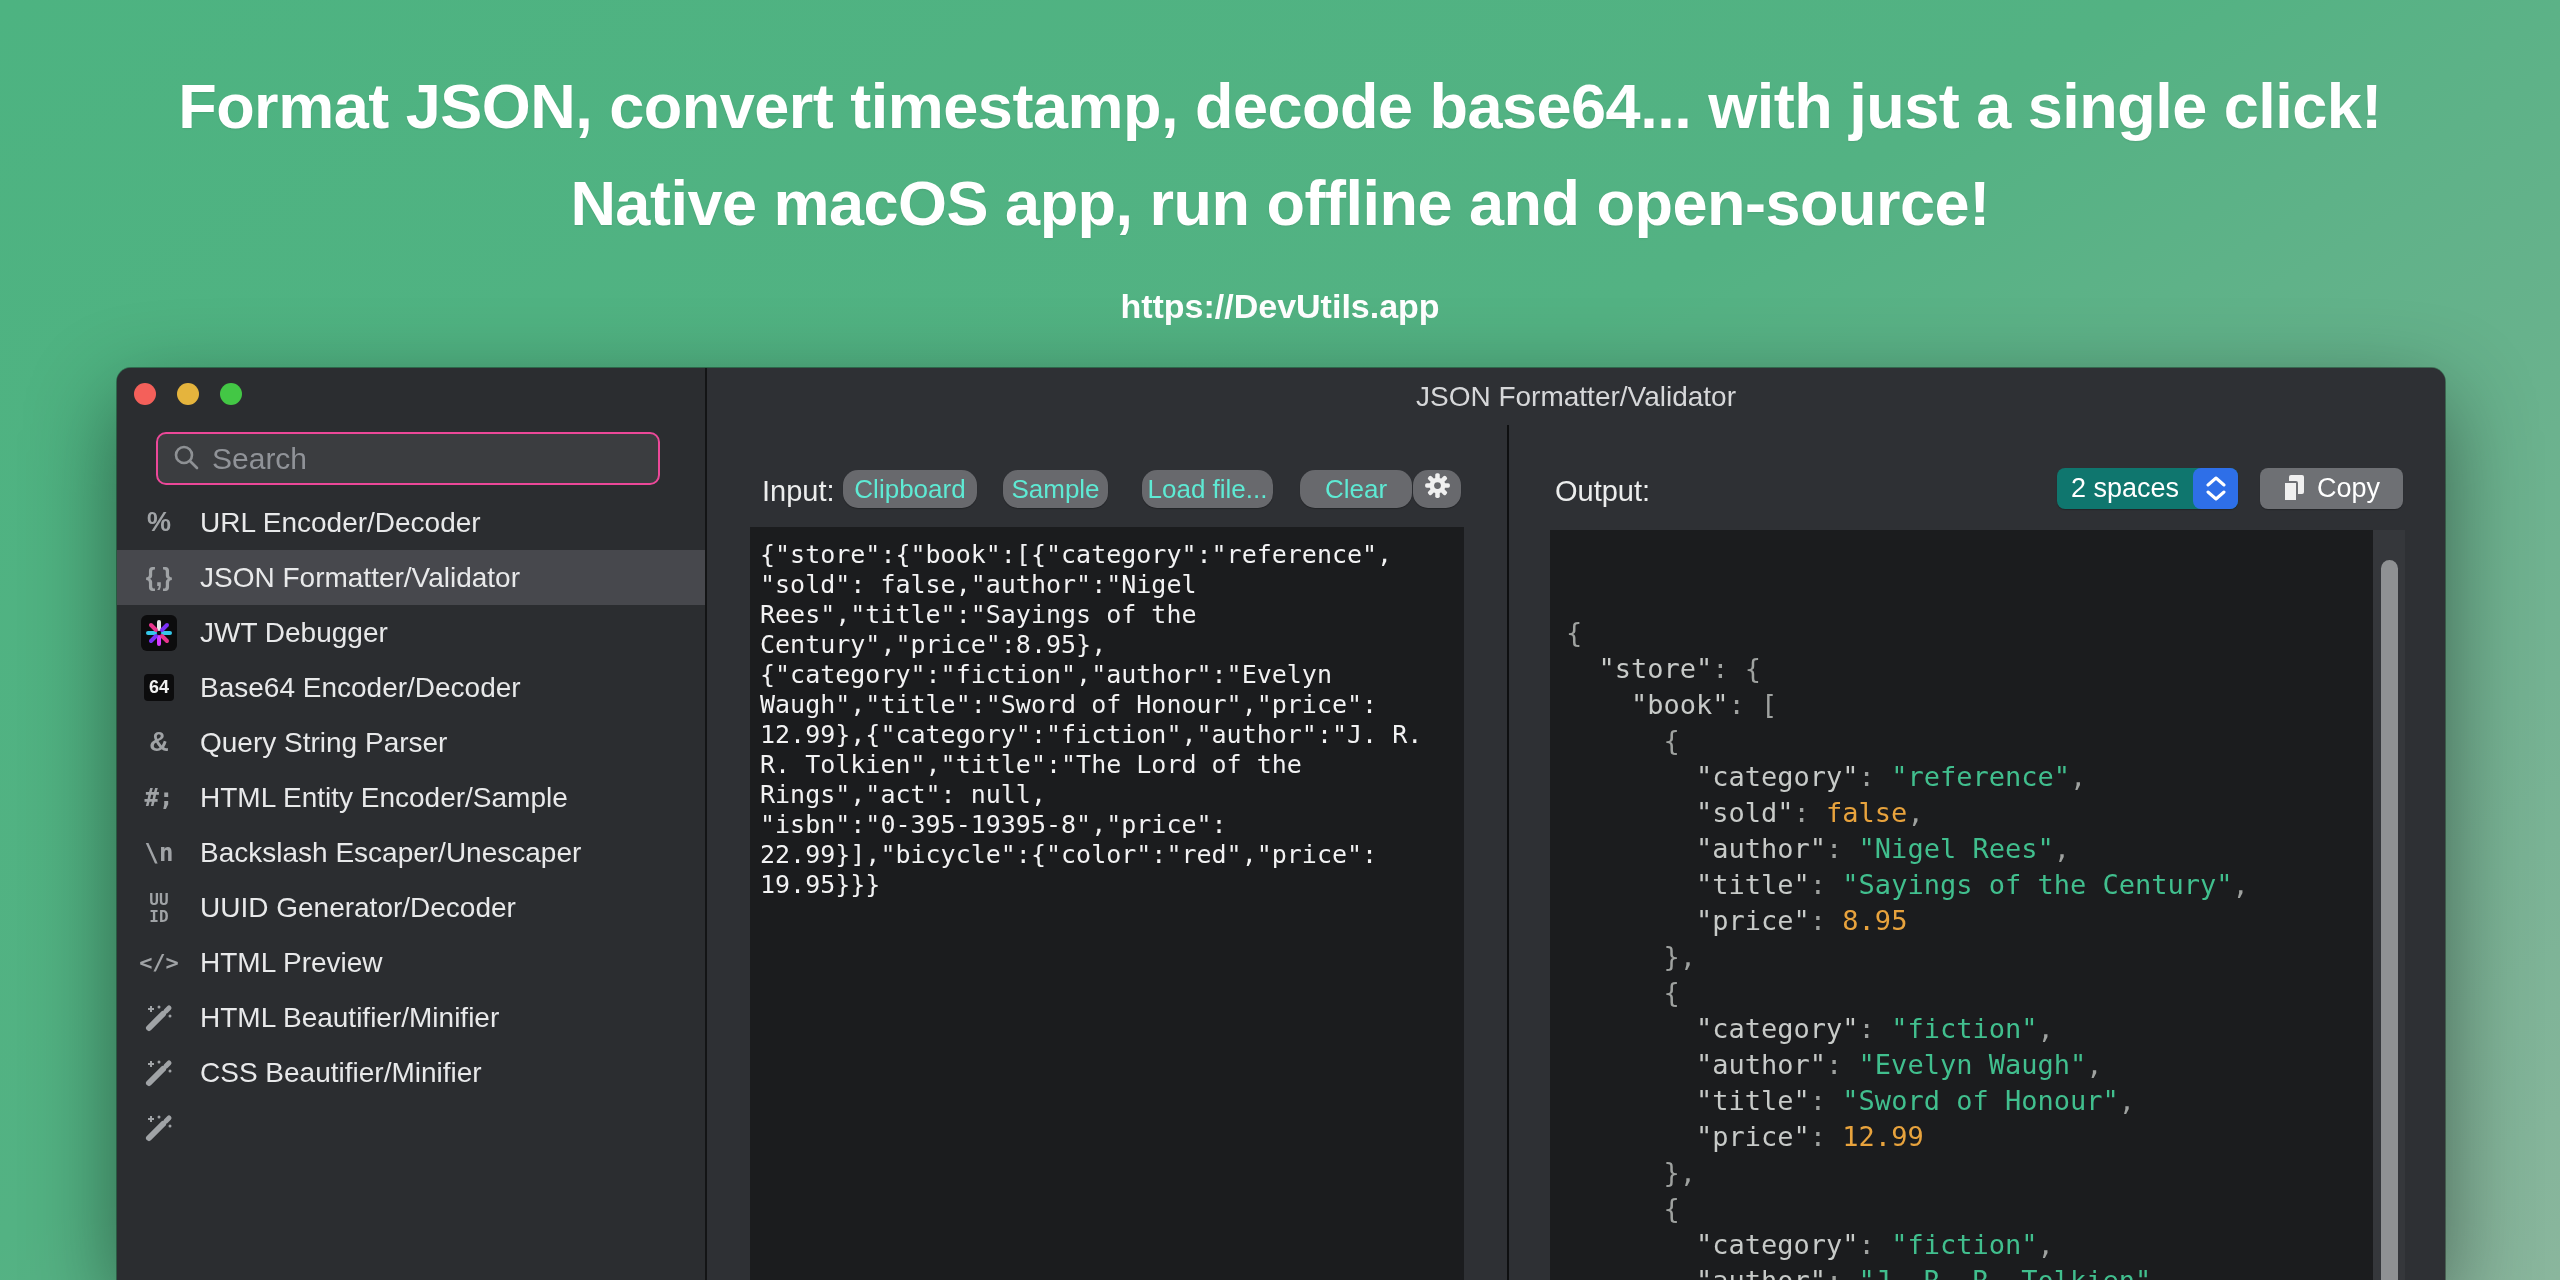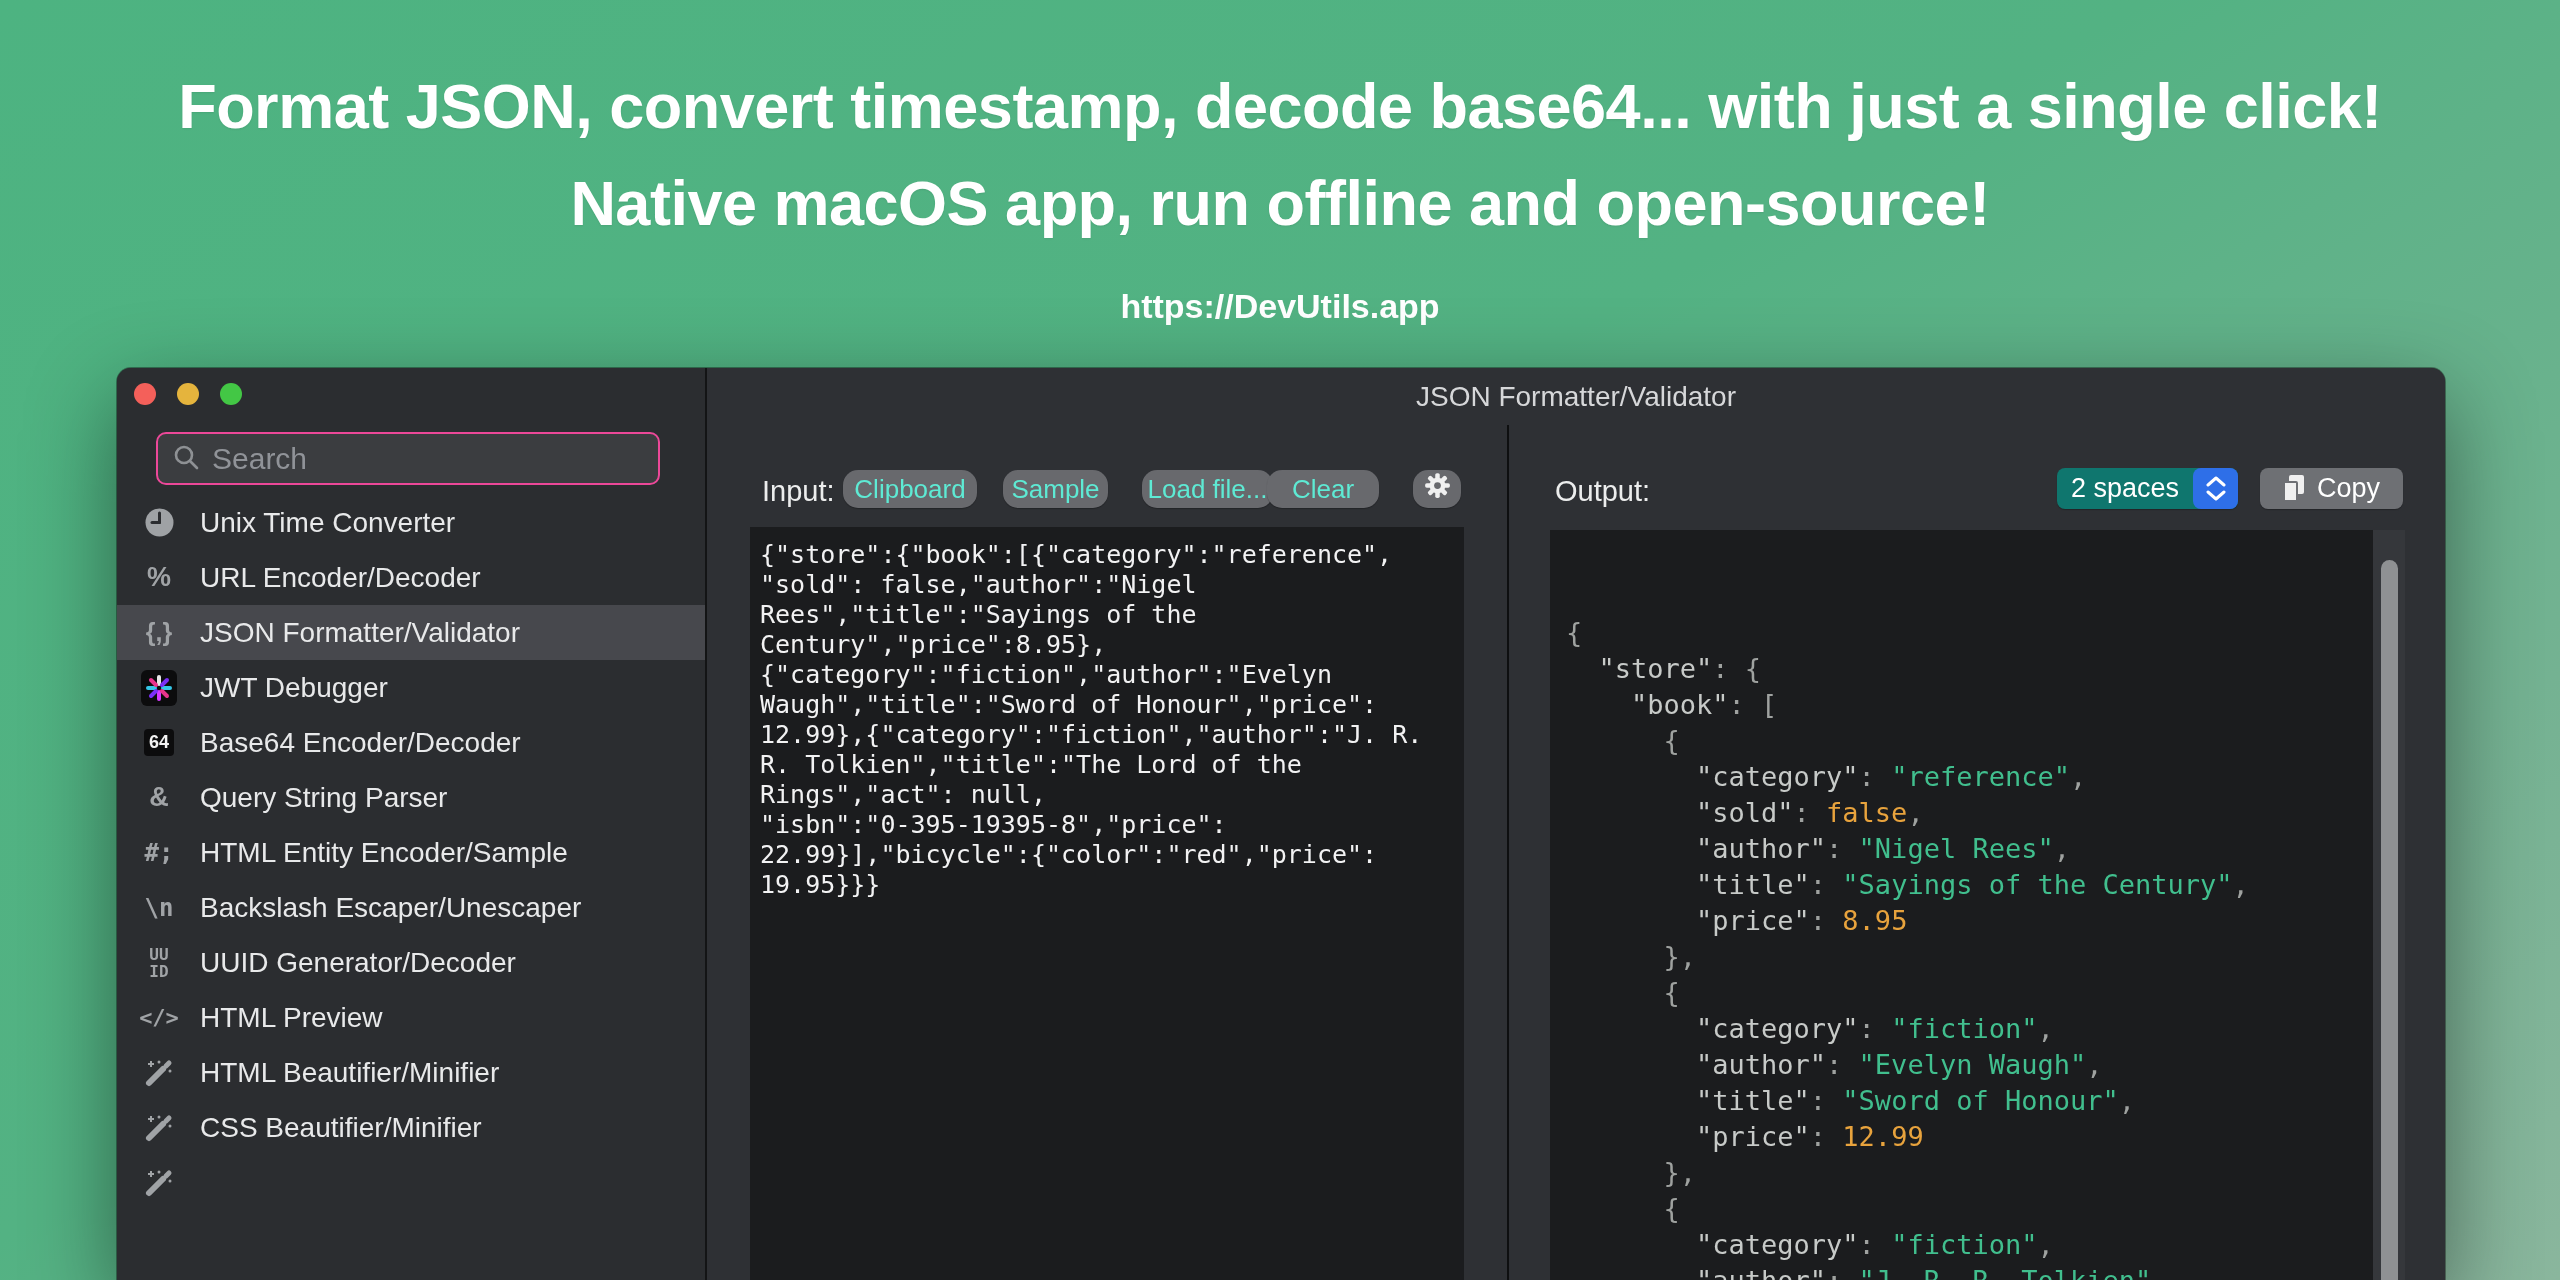--- a/index.html
+++ b/index.html
@@ -136,30 +136,20 @@
         <svg width="28" height="28" viewBox="0 0 28 28">
             <circle cx="12" cy="12" r="8" fill="none" stroke="#8e9194" stroke-width="2.6"></circle>
             <line x1="18" y1="18" x2="25" y2="25" stroke="#8e9194" stroke-width="2.6" stroke-linecap="round"></line>
           </svg>
       </span>
       <input type="text" placeholder="Search" style="">
     </div>
 
     <div class="nav">
 
-      <div class="nav-row">
-        <span class="nav-ico">
-          <svg width="31" height="31" viewBox="0 0 31 31">
-              <circle cx="15.5" cy="15.5" r="14" fill="#9fa2a5"></circle>
-              <line x1="15.5" y1="15.5" x2="15.5" y2="6" stroke="#2b2d30" stroke-width="3" stroke-linecap="round"></line>
-              <line x1="15.5" y1="15.5" x2="8" y2="15.5" stroke="#2b2d30" stroke-width="3" stroke-linecap="round"></line>
-            </svg>
-        </span>
-        <span class="nav-label">Unix Time Converter</span>
-      </div>
 
       <div class="nav-row">
         <span class="nav-ico">%</span>
         <span class="nav-label">URL Encoder/Decoder</span>
       </div>
 
       <div class="nav-row selected">
         <span class="nav-ico" style="font-size:25px">{,}</span>
         <span class="nav-label">JSON Formatter/Validator</span>
       </div>
@@ -266,21 +256,21 @@
     <div class="titlebar">
       <span class="title">JSON Formatter/Validator</span>
     </div>
 
     <div class="panel-divider"></div>
 
     <span class="hdr-label" style="left:55px; top:107px;">Input:</span>
     <button class="btn" style="left:136px; width:134px;">Clipboard</button>
     <button class="btn" style="left:296px; width:105px;">Sample</button>
     <button class="btn" style="left:435px; width:131px;">Load file...</button>
-    <button class="btn" style="left:560px; width:112px;">Clear</button>
+    <button class="btn" style="left:593px; width:112px;">Clear</button>
     <button class="btn" style="left:706px; width:48px;">
       <span>
         <svg width="27" height="27" viewBox="0 0 24 24">
           <g fill="#f0f0f0">
             <rect x="10" y="1" width="4" height="22" rx="1.5"></rect>
             <rect x="10" y="1" width="4" height="22" rx="1.5" transform="rotate(45 12 12)"></rect>
             <rect x="10" y="1" width="4" height="22" rx="1.5" transform="rotate(90 12 12)"></rect>
             <rect x="10" y="1" width="4" height="22" rx="1.5" transform="rotate(135 12 12)"></rect>
             <circle cx="12" cy="12" r="7"></circle>
           </g>

